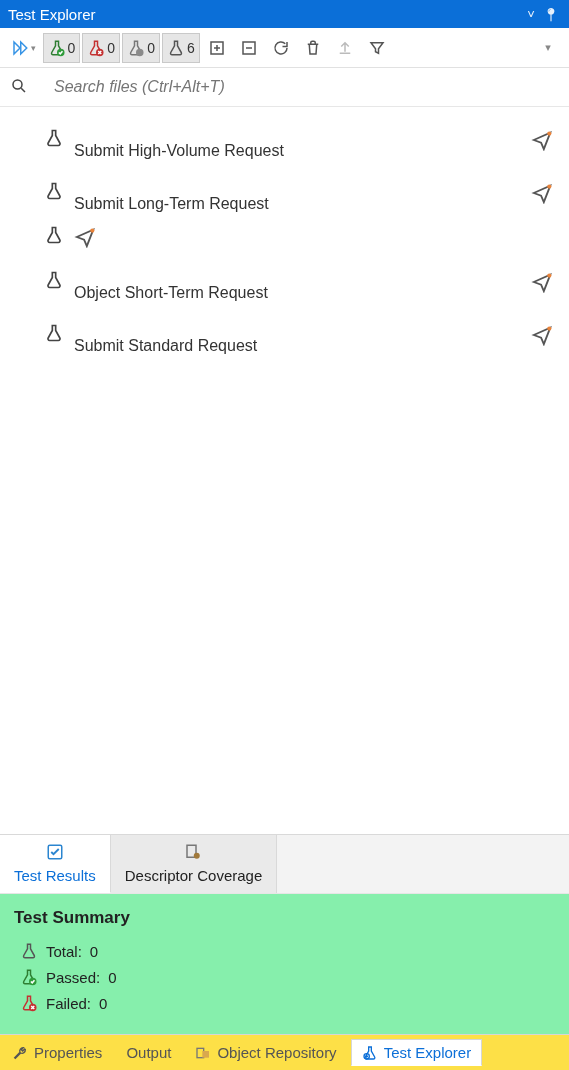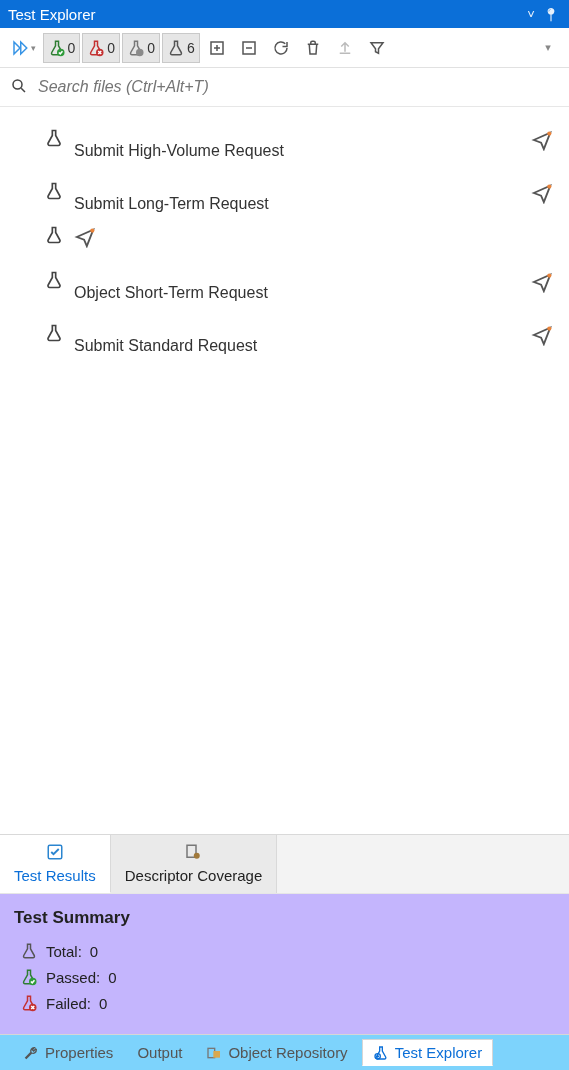--- a/index.html
+++ b/index.html
@@ -67,20 +67,21 @@
     }
     .search-row input {
       flex: 1;
       border: none;
       outline: none;
       font-size: 16px;
       font-style: italic;
       color: #0f172a;
       padding: 4px 2px;
       background: transparent;
+      margin-left: 16px;
     }
     .search-row .mag { color: #444; }
     
     .tests {
       flex: 1;
       overflow-y: auto;
       padding: 6px 0;
     }
     .test-item {
       display: flex;
@@ -109,33 +110,33 @@
       background: #eaeaea;
       flex-direction: column;
     }
     .rtab.active {
       background: #fff;
       color: #0b6fd8;
       border-bottom: 1px solid #fff;
     }
     .summary {
       padding: 14px 14px 18px 14px;
-      background: #c4b5fd;
+      background: #86efac;
       border-top: 1px solid #e6e6e6;
     }
     .summary h3 { font-size: 17px; font-weight: 600; margin-bottom: 10px; }
     .summary .row { display: flex; align-items: center; gap: 8px; padding: 4px 0 4px 6px; font-size: 15px; }
     
     .panel-tabs {
       display: flex;
       align-items: center;
       gap: 4px;
       border-top: 1px solid #d6d6d6;
-      background: #7dd3fc;
-      padding: 4px 13px;
+      background: #fde047;
+      padding: 4px 2px;
       font-size: 15px;
     }
     .ptab {
       padding: 4px 10px;
       display: flex;
       align-items: center;
       gap: 6px;
       cursor: pointer;
       color: #555;
     }

